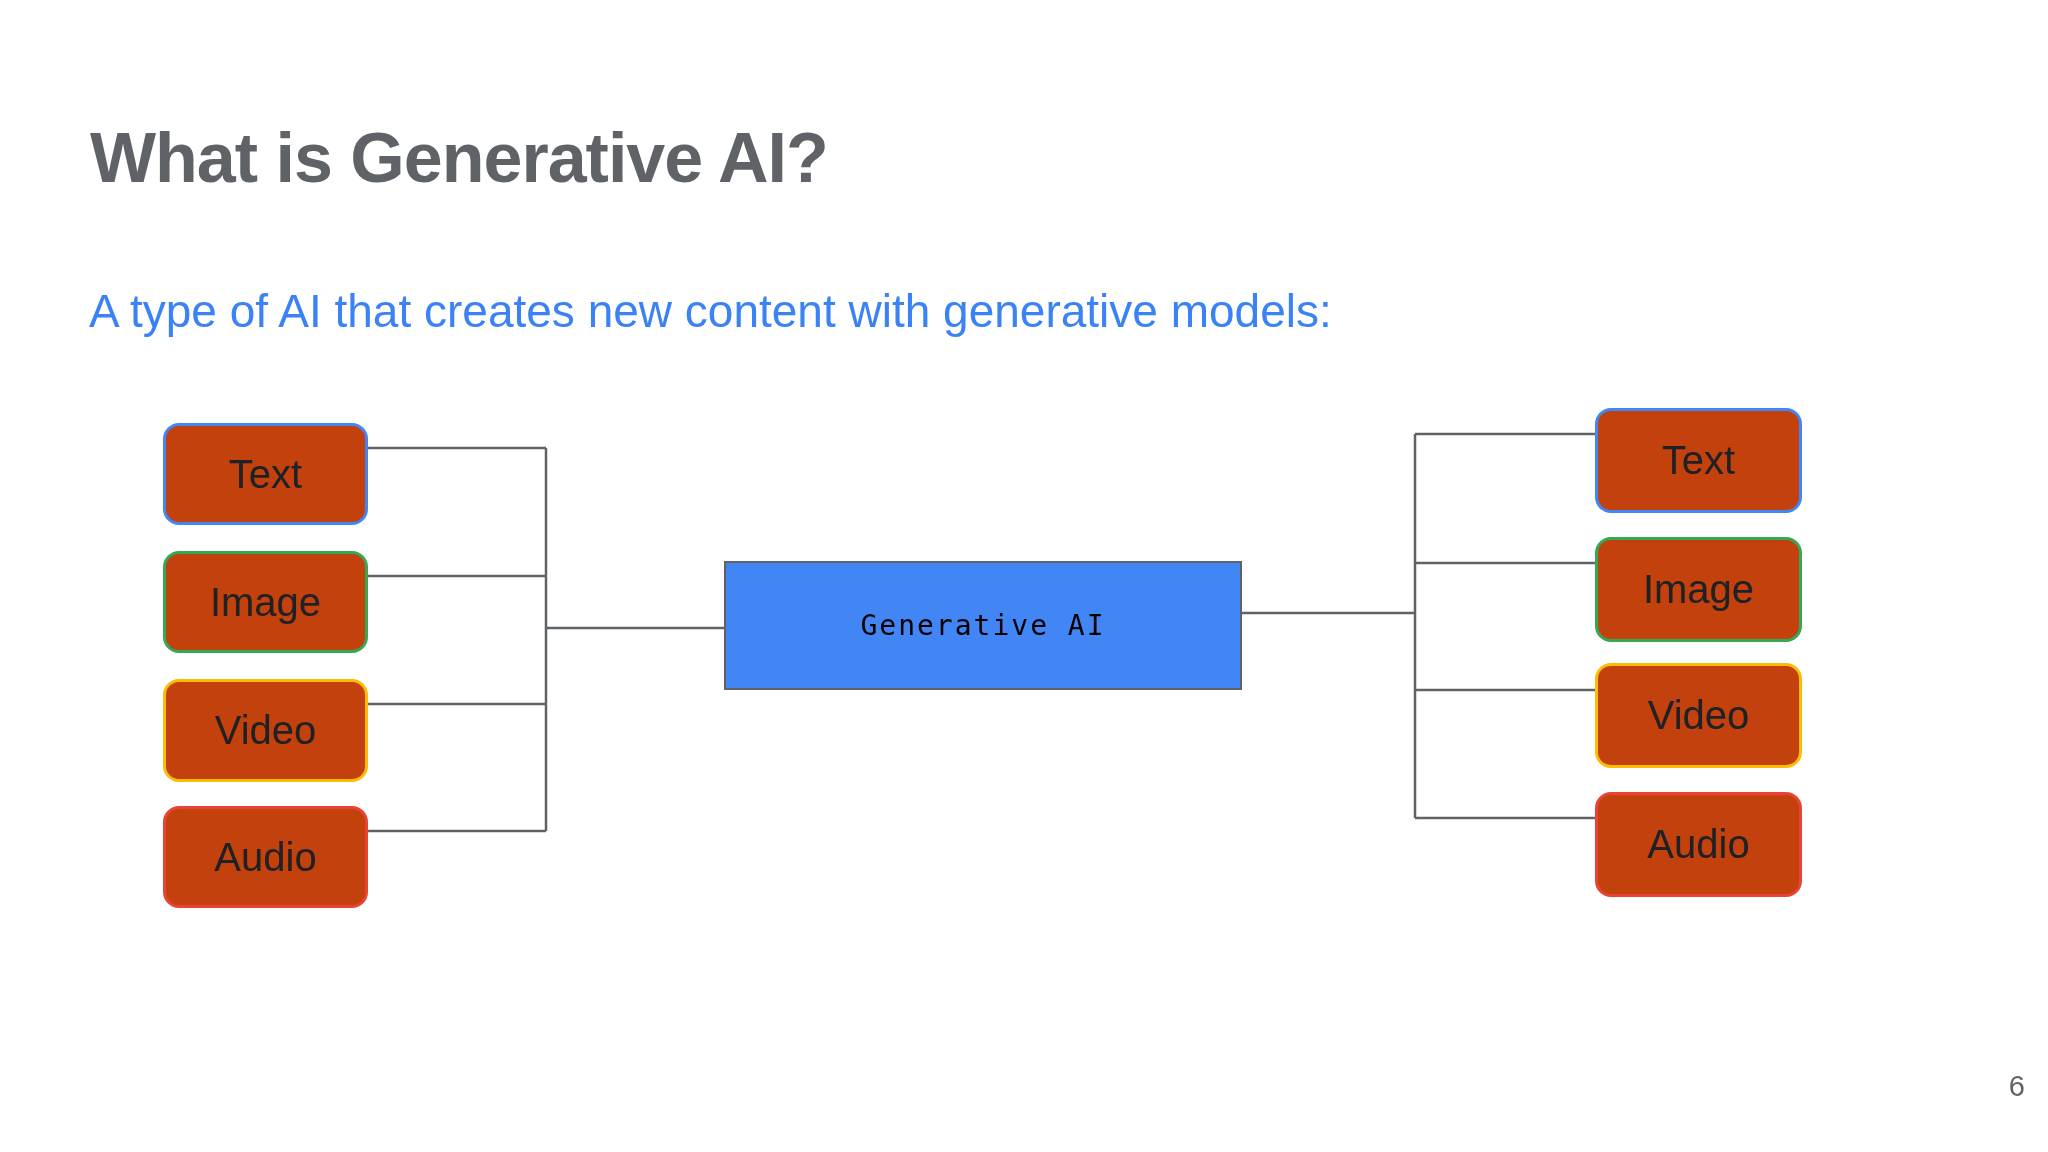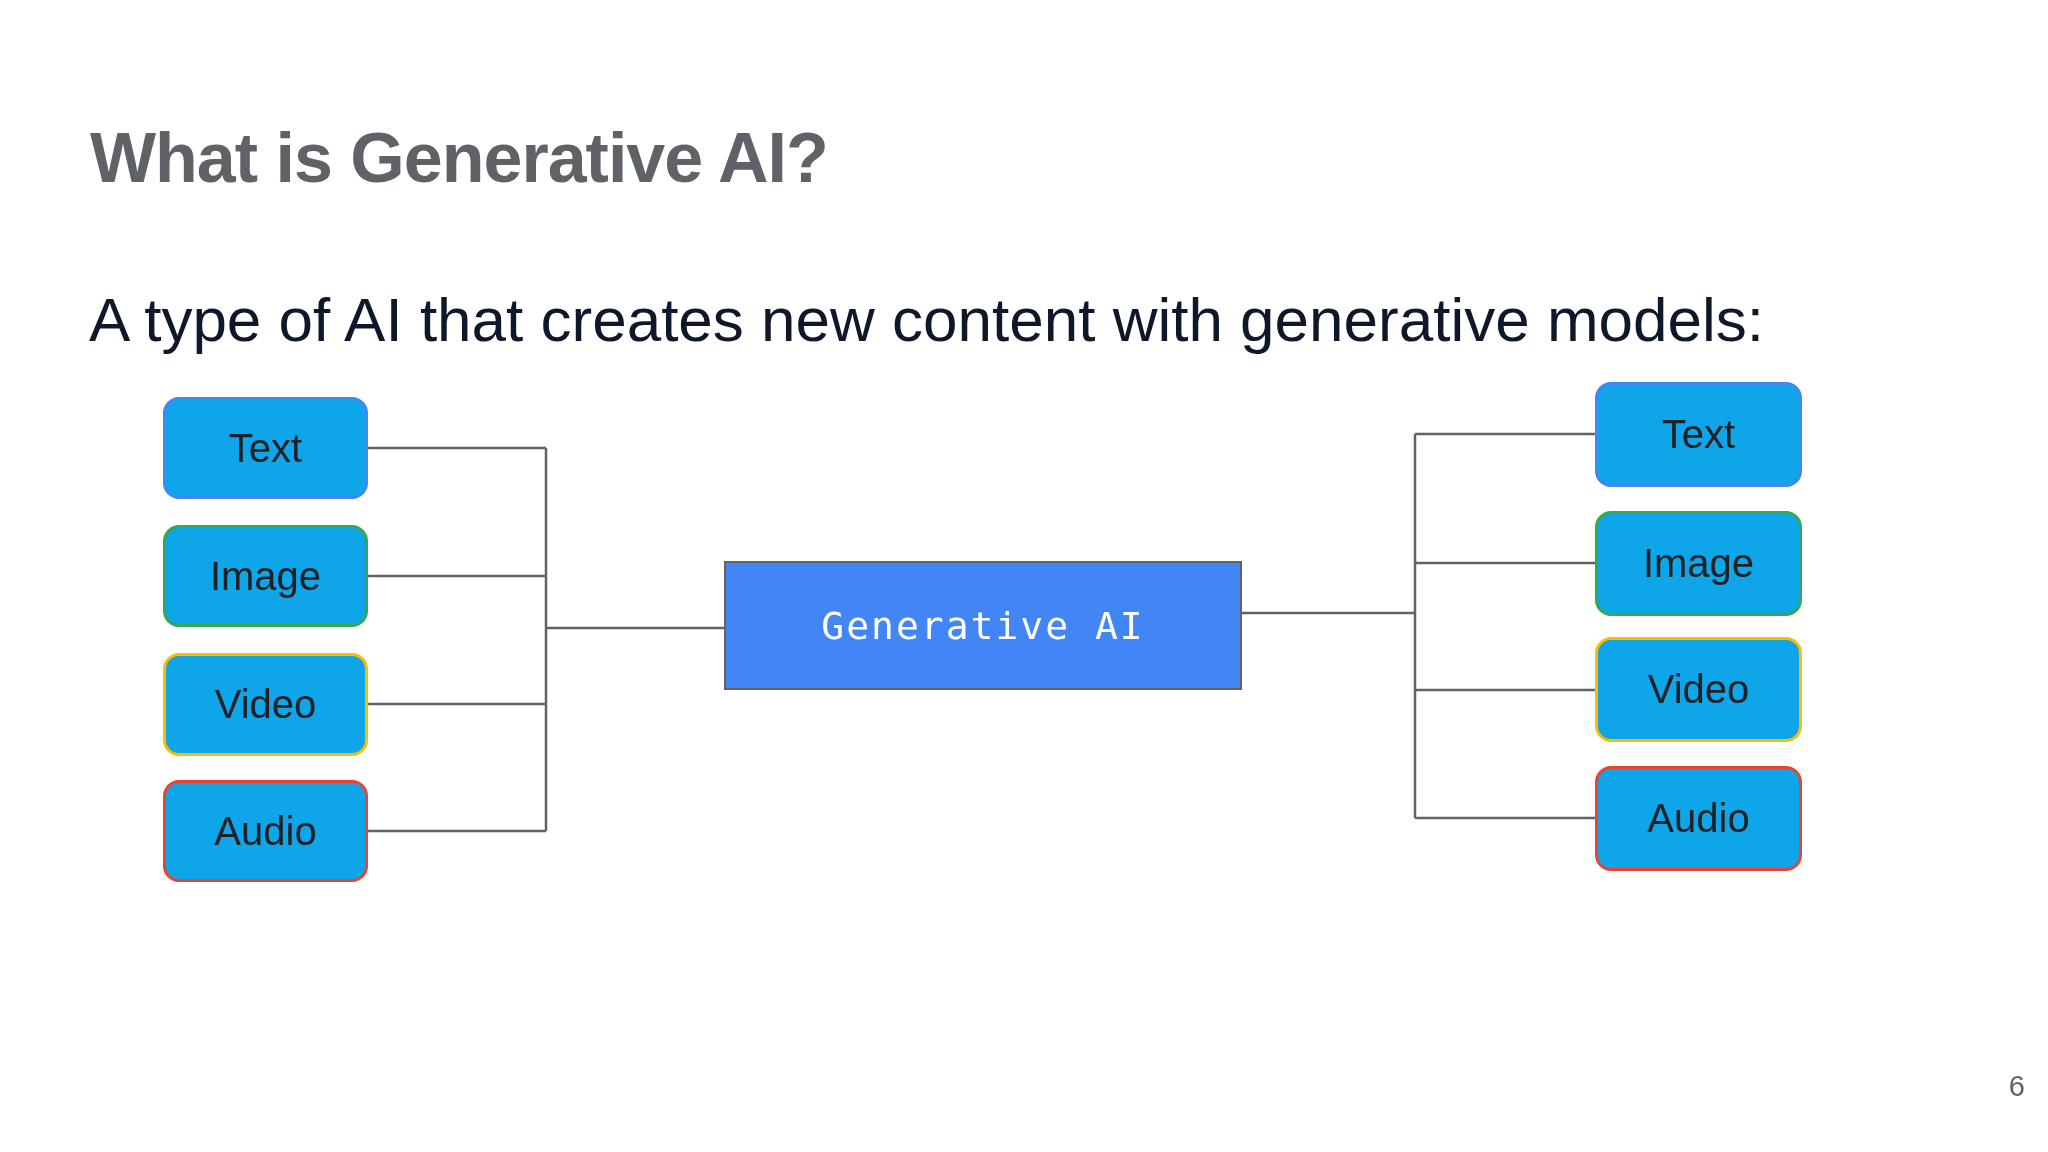--- a/index.html
+++ b/index.html
@@ -25,47 +25,48 @@
     font-weight: 700;
     letter-spacing: -1px;
     color: #5f6368;
     font-family: "Liberation Sans", sans-serif;
   }
   .slide-subtitle {
     position: absolute;
     left: 89px;
     top: 284px;
     margin: 0;
-    font-size: 62px;
+    font-size: 46px;
     font-weight: 300;
-    color: #0f172a;
+    color: #3b82f6;
     letter-spacing: 0px;
     font-family: "Liberation Sans", sans-serif;
   }
   .connector-svg {
     position: absolute;
     left: 0;
     top: 0;
     width: 2048px;
     height: 1152px;
   }
   .connector-svg path {
     stroke: #5f6368;
     stroke-width: 2.5;
     fill: none;
   }
   .node {
     position: absolute;
     box-sizing: border-box;
-    background: #0ea5e9;
+    background: #c2410c;
     border-radius: 16px;
     border: 3px solid #999;
     display: flex;
     align-items: center;
     justify-content: center;
+    margin-top: 26px;
   }
   .node .node-label {
     font-size: 40px;
     color: #202124;
     font-family: "Liberation Sans", sans-serif;
   }
   .border-blue   { border-color: #4285f4; }
   .border-green  { border-color: #34a853; }
   .border-yellow { border-color: #fbbc04; }
   .border-red    { border-color: #ea4335; }
@@ -78,24 +79,24 @@
     height: 129px;
     box-sizing: border-box;
     background: #4285f4;
     border: 2px solid #5f6368;
     display: flex;
     align-items: center;
     justify-content: center;
   }
   .center-node .center-label {
     font-family: "DejaVu Sans Mono", "Liberation Mono", monospace;
-    font-size: 38px;
+    font-size: 28px;
     font-weight: 300;
     letter-spacing: 2px;
-    color: #ffffff;
+    color: #000000;
   }
   .page-number {
     position: absolute;
     right: 44px;
     top: 1070px;
     font-size: 29px;
     color: #5f6368;
     font-family: "Liberation Sans", sans-serif;
   }
 

